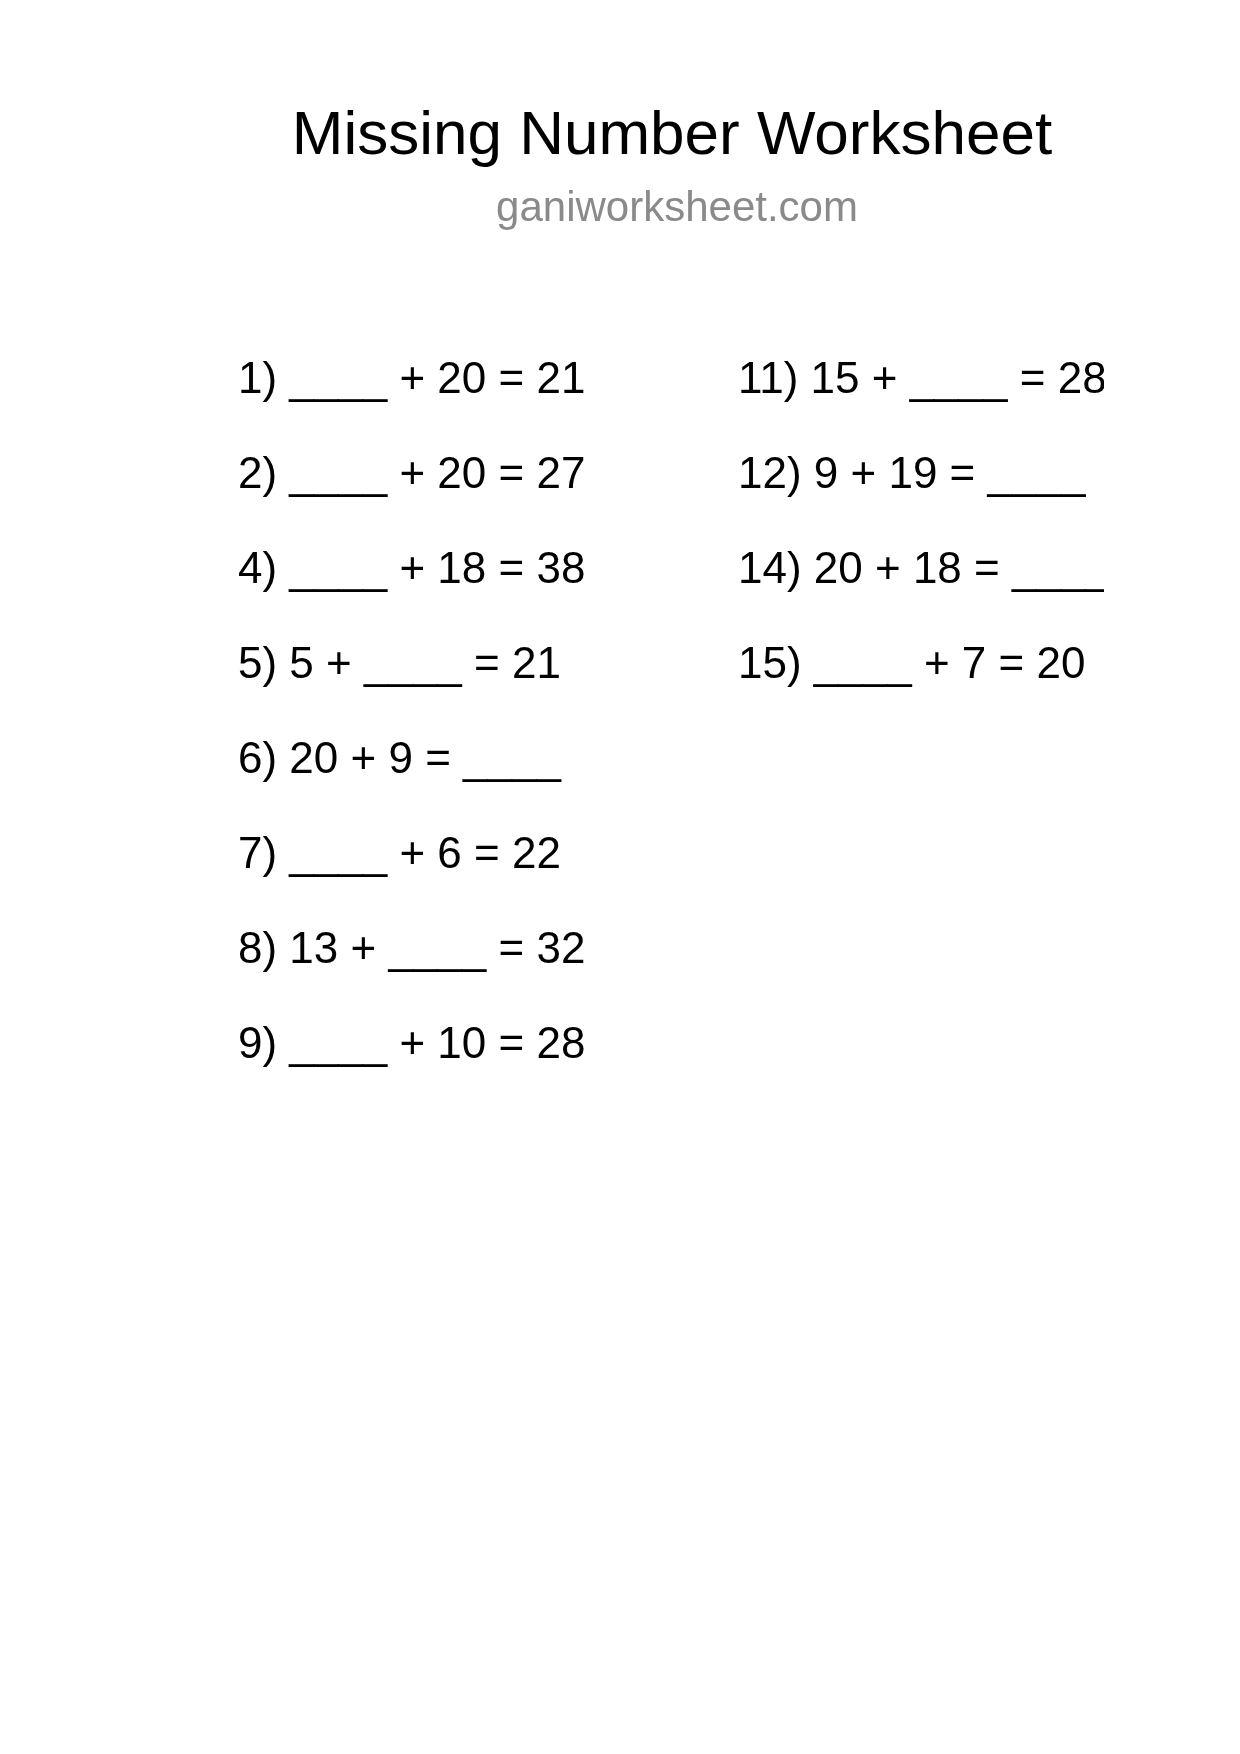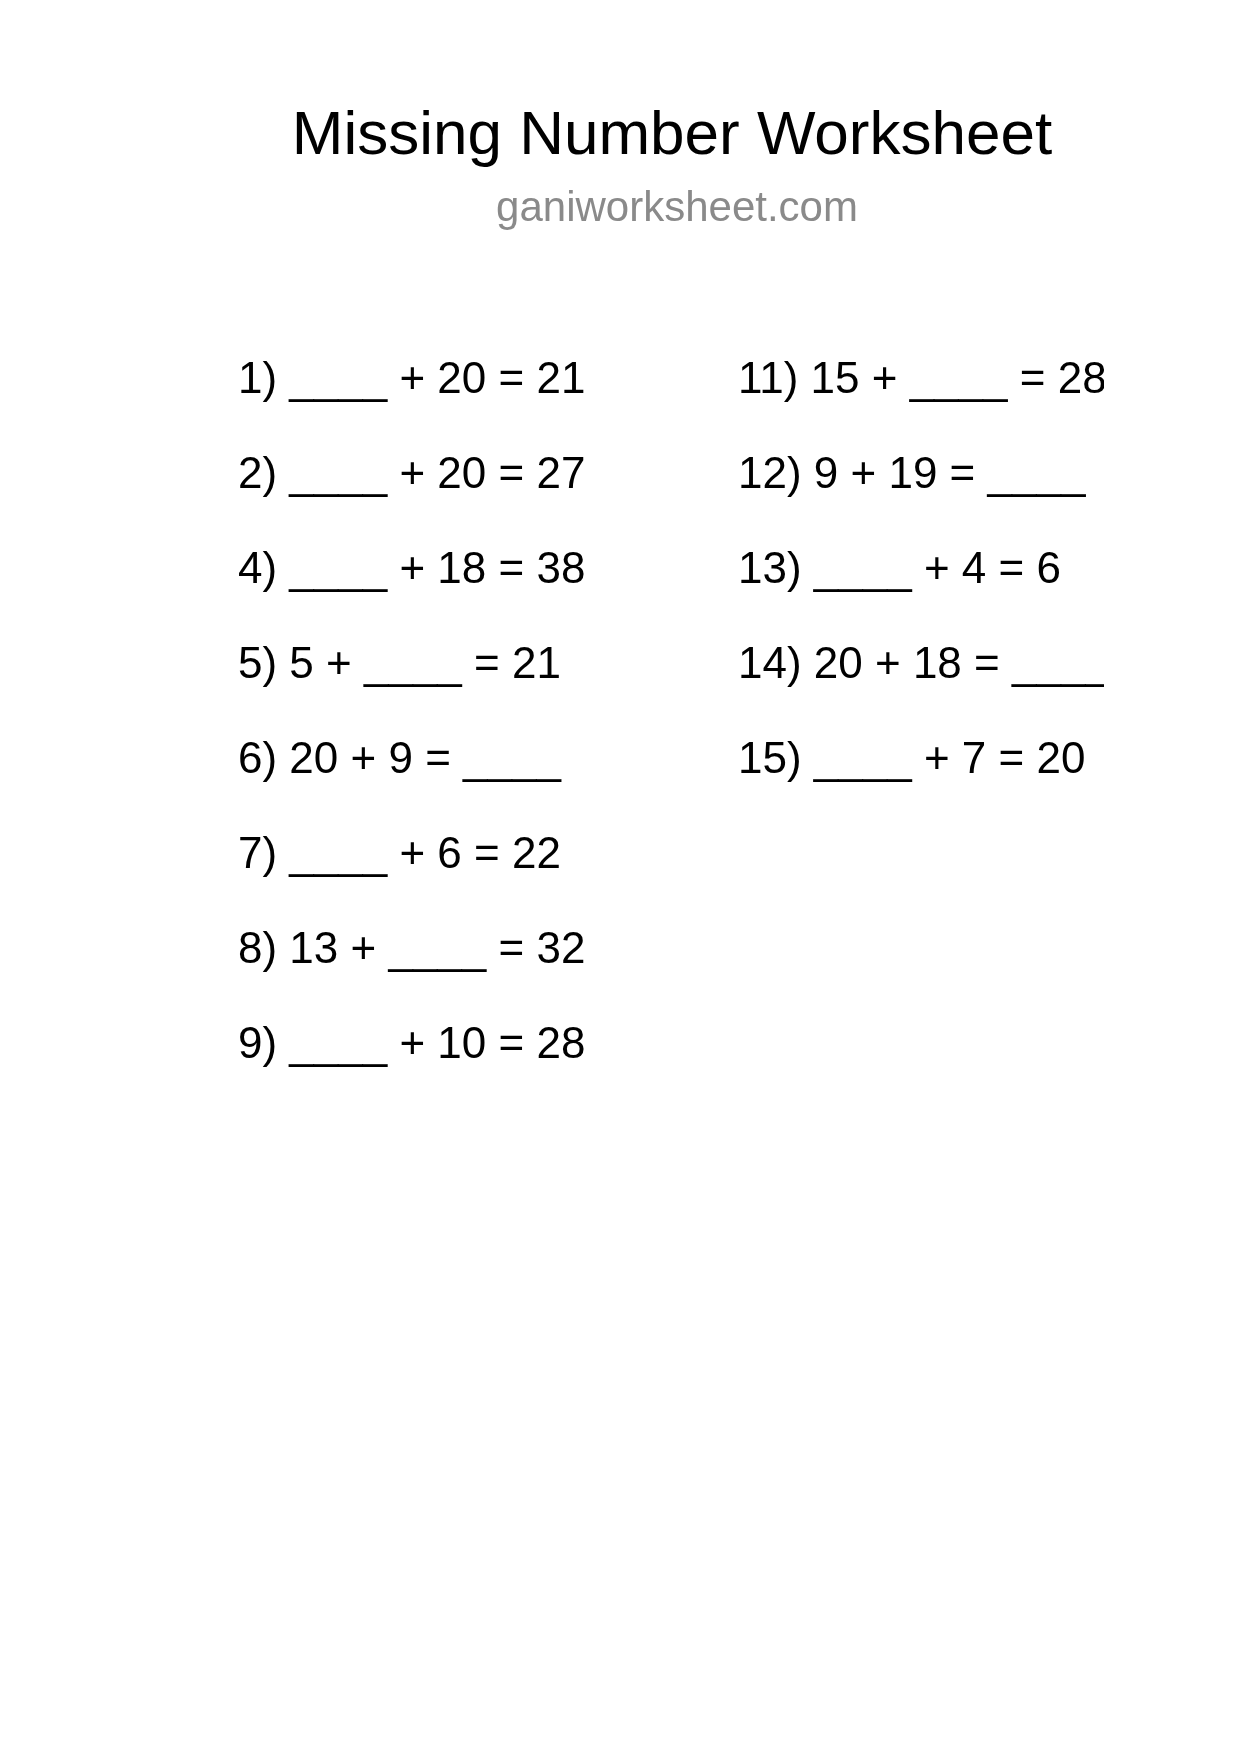--- a/index.html
+++ b/index.html
@@ -101,23 +101,20 @@
   </div>
 
   <div class="col col-right">
     <div class="problem">
       <span class="num">11)</span><span class="expr">15 + ____ = 28</span>
     </div>
     <div class="problem">
       <span class="num">12)</span><span class="expr">9 + 19 = ____</span>
     </div>
     <div class="problem">
-      <span class="num">13)</span><span class="expr">____ + 4 = 6</span>
-    </div>
-    <div class="problem">
       <span class="num">14)</span><span class="expr">20 + 18 = ____</span>
     </div>
     <div class="problem">
       <span class="num">15)</span><span class="expr">____ + 7 = 20</span>
     </div>
   </div>
 
 </div>
 
 </body></html>

